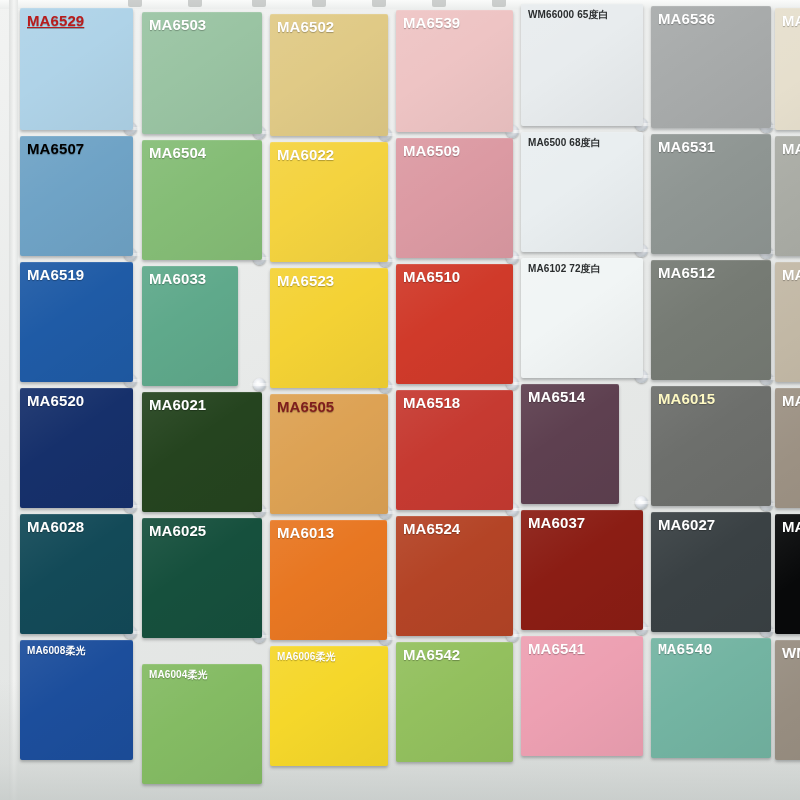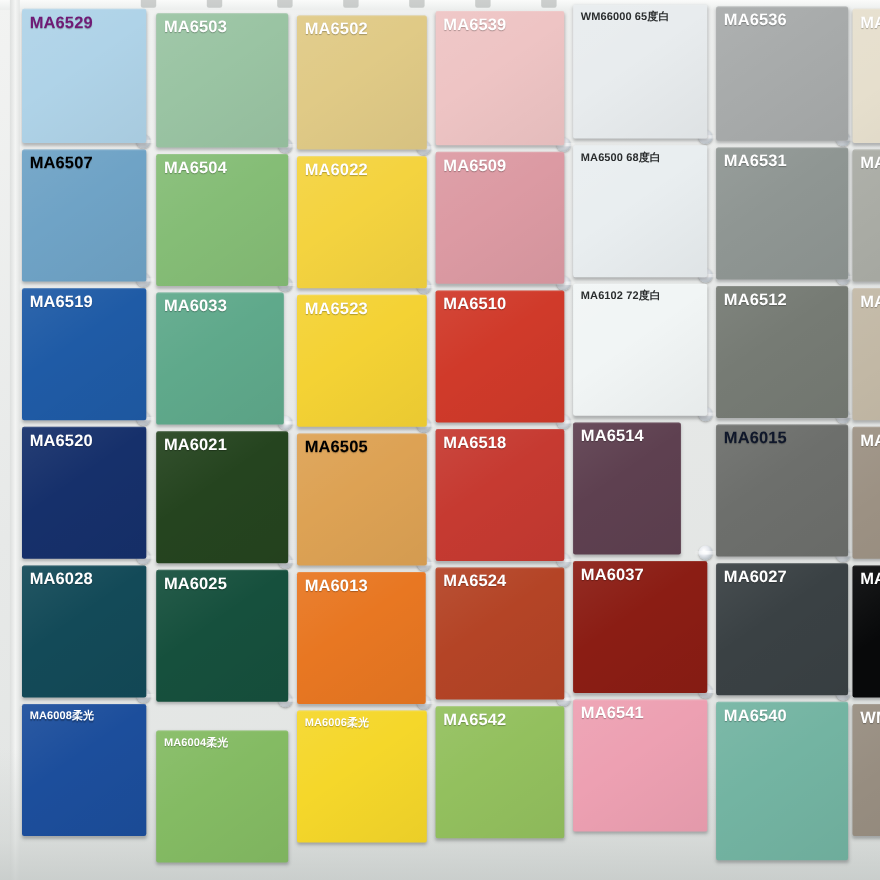--- a/index.html
+++ b/index.html
@@ -90,21 +90,21 @@
     <div class="nub" style="left:312px"></div>
     <div class="nub" style="left:372px"></div>
     <div class="nub" style="left:432px"></div>
     <div class="nub" style="left:492px"></div>
   </div>
 
   <div class="wall-seam"></div>
 
   <div id="grid">
       <div class="tile" style="left: 20px; top: 8px; width: 113px; height: 122px; background: rgb(175, 211, 232); z-index: 10;">
-        <span class="lbl" style="color: #701a75;">MA6529</span>
+        <span class="lbl" style="color: #b91c1c; text-decoration: underline;">MA6529</span>
       </div>
       <div class="tile" style="left: 142px; top: 12px; width: 120px; height: 122px; background: rgb(154, 196, 163); z-index: 10;">
         <span class="lbl" style="color: rgb(255, 255, 255);">MA6503</span>
       </div>
       <div class="tile" style="left: 270px; top: 14px; width: 118px; height: 122px; background: rgb(224, 202, 134); z-index: 10; padding-left: 24px;">
         <span class="lbl" style="color: rgb(255, 255, 255);">MA6502</span>
       </div>
       <div class="tile" style="left: 396px; top: 10px; width: 117px; height: 122px; background: rgb(238, 196, 196); z-index: 10;">
         <span class="lbl" style="color: rgb(255, 255, 255);">MA6539</span>
       </div>
@@ -134,21 +134,21 @@
       </div>
       <div class="tile" style="left: 651px; top: 134px; width: 120px; height: 120px; background: rgb(143, 150, 147); z-index: 11;">
         <span class="lbl" style="color: rgb(255, 255, 255);">MA6531</span>
       </div>
       <div class="tile" style="left: 775px; top: 136px; width: 110px; height: 120px; background: rgb(169, 171, 164); z-index: 11;">
         <span class="lbl" style="color: rgb(255, 255, 255);">MA6535</span>
       </div>
       <div class="tile" style="left: 20px; top: 262px; width: 113px; height: 120px; background: rgb(31, 91, 166); z-index: 12;">
         <span class="lbl" style="color: rgb(255, 255, 255);">MA6519</span>
       </div>
-      <div class="tile" style="left: 142px; top: 266px; width: 116px; height: 120px; background: rgb(95, 169, 139); z-index: 12;">
+      <div class="tile" style="left: 142px; top: 266px; width: 96px; height: 120px; background: rgb(95, 169, 139); z-index: 12;">
         <span class="lbl" style="color: rgb(255, 255, 255);">MA6033</span>
       </div>
       <div class="tile" style="left: 270px; top: 268px; width: 118px; height: 120px; background: rgb(244, 210, 52); z-index: 12;">
         <span class="lbl" style="color: rgb(255, 255, 255);">MA6523</span>
       </div>
       <div class="tile" style="left: 396px; top: 264px; width: 117px; height: 120px; background: rgb(208, 58, 42); z-index: 12;">
         <span class="lbl" style="color: rgb(255, 255, 255);">MA6510</span>
       </div>
       <div class="tile dark-txt sm" style="left: 521px; top: 258px; width: 122px; height: 120px; background: rgb(241, 245, 245); z-index: 12;">
         <span class="lbl" style="color: rgb(42, 45, 46); text-align: center;">MA6102 72度白</span>
@@ -159,30 +159,30 @@
       <div class="tile" style="left: 775px; top: 262px; width: 110px; height: 120px; background: rgb(194, 184, 165); z-index: 12;">
         <span class="lbl" style="color: rgb(255, 255, 255);">MA6534</span>
       </div>
       <div class="tile" style="left: 20px; top: 388px; width: 113px; height: 120px; background: rgb(22, 48, 107); z-index: 13;">
         <span class="lbl" style="color: rgb(255, 255, 255);">MA6520</span>
       </div>
       <div class="tile" style="left: 142px; top: 392px; width: 120px; height: 120px; background: rgb(37, 68, 31); z-index: 13;">
         <span class="lbl" style="color: rgb(255, 255, 255);">MA6021</span>
       </div>
       <div class="tile" style="left: 270px; top: 394px; width: 118px; height: 120px; background: rgb(221, 162, 84); z-index: 13;">
-        <span class="lbl" style="color: #000000;">MA6505</span>
+        <span class="lbl" style="color: #7f1d1d;">MA6505</span>
       </div>
       <div class="tile" style="left: 396px; top: 390px; width: 117px; height: 120px; background: rgb(198, 58, 49); z-index: 13;">
         <span class="lbl" style="color: rgb(255, 255, 255);">MA6518</span>
       </div>
       <div class="tile" style="left: 521px; top: 384px; width: 98px; height: 120px; background: rgb(94, 64, 80); z-index: 13;">
         <span class="lbl" style="color: rgb(255, 255, 255);">MA6514</span>
       </div>
       <div class="tile" style="left: 651px; top: 386px; width: 120px; height: 120px; background: rgb(109, 111, 108); z-index: 13;">
-        <span class="lbl" style="color: #0f172a;">MA6015</span>
+        <span class="lbl" style="color: #fef9c3;">MA6015</span>
       </div>
       <div class="tile" style="left: 775px; top: 388px; width: 110px; height: 120px; background: rgb(156, 145, 131); z-index: 13;">
         <span class="lbl" style="color: rgb(255, 255, 255);">MA6533</span>
       </div>
       <div class="tile" style="left: 20px; top: 514px; width: 113px; height: 120px; background: rgb(19, 74, 88); z-index: 14;">
         <span class="lbl" style="color: rgb(255, 255, 255);">MA6028</span>
       </div>
       <div class="tile" style="left: 142px; top: 518px; width: 120px; height: 120px; background: rgb(22, 80, 61); z-index: 14;">
         <span class="lbl" style="color: rgb(255, 255, 255);">MA6025</span>
       </div>
@@ -209,21 +209,21 @@
       </div>
       <div class="tile sm" style="left: 270px; top: 646px; width: 118px; height: 120px; background: rgb(245, 215, 42); z-index: 15;">
         <span class="lbl" style="color: rgb(255, 255, 255);">MA6006柔光</span>
       </div>
       <div class="tile" style="left: 396px; top: 642px; width: 117px; height: 120px; background: rgb(147, 192, 94); z-index: 15;">
         <span class="lbl" style="color: rgb(255, 255, 255); text-align: right;">MA6542</span>
       </div>
       <div class="tile" style="left: 521px; top: 636px; width: 122px; height: 120px; background: rgb(237, 160, 178); z-index: 15;">
         <span class="lbl" style="color: rgb(255, 255, 255);">MA6541</span>
       </div>
-      <div class="tile" style="left: 651px; top: 638px; width: 120px; height: 144px; background: rgb(115, 180, 162); z-index: 15;">
+      <div class="tile" style="left: 651px; top: 638px; width: 120px; height: 120px; background: rgb(115, 180, 162); z-index: 15; font-family: Liberation Mono, monospace;">
         <span class="lbl" style="color: rgb(255, 255, 255);">MA6540</span>
       </div>
       <div class="tile" style="left: 775px; top: 640px; width: 110px; height: 120px; background: rgb(151, 141, 128); z-index: 15;">
         <span class="lbl" style="color: rgb(255, 255, 255);">WM66100</span>
       </div>
     </div>
 
   <div class="wall-shadow-bottom"></div>
 <div class="pin" style="left: 124px; top: 122px;"></div>
     <div class="pin" style="left: 253px; top: 126px;"></div>

